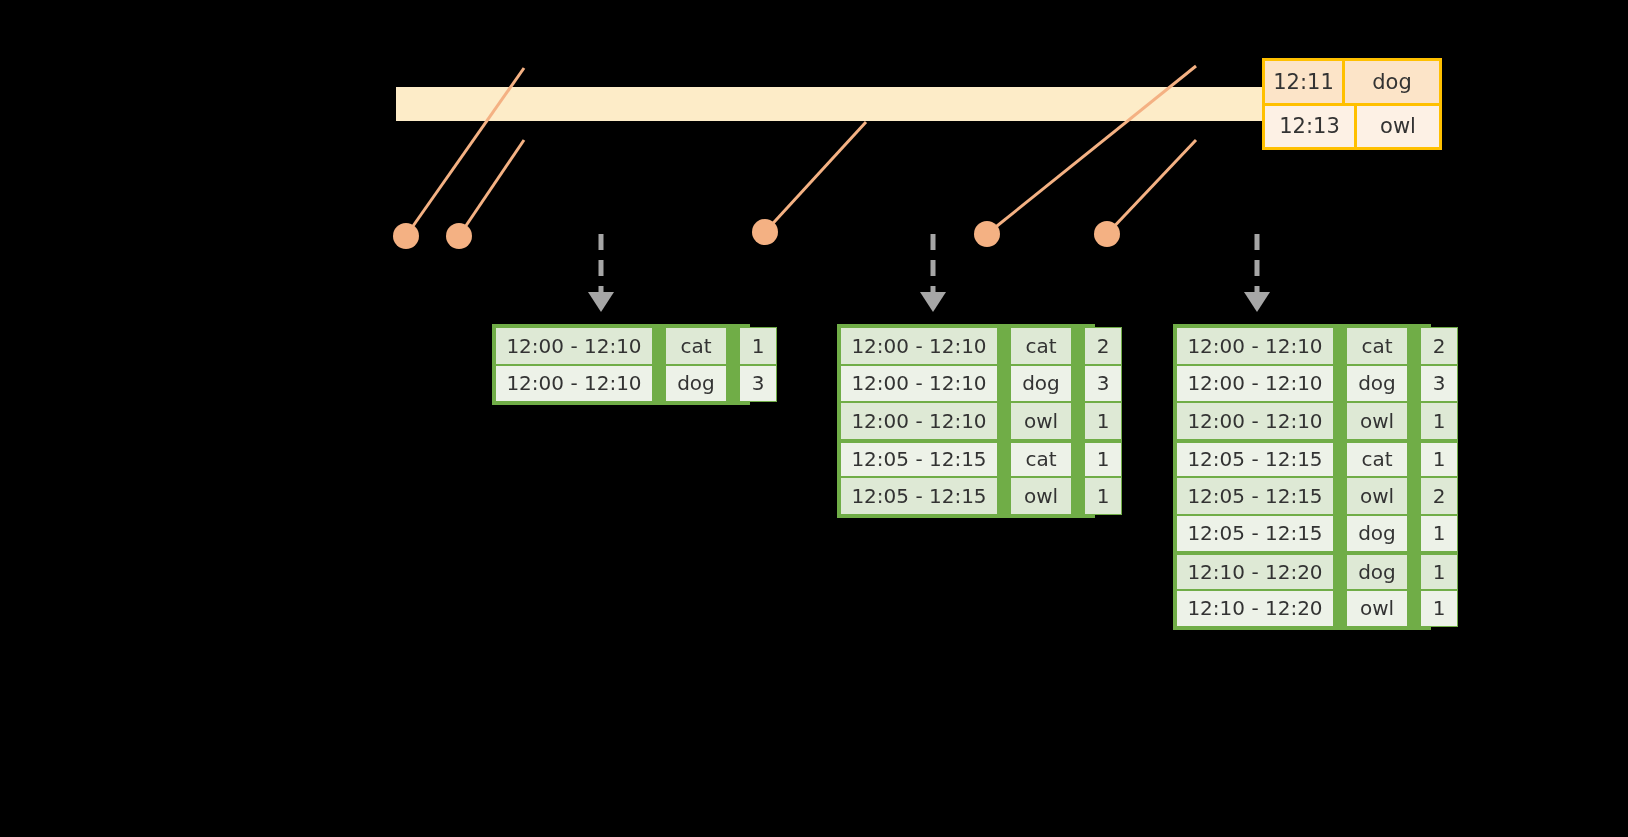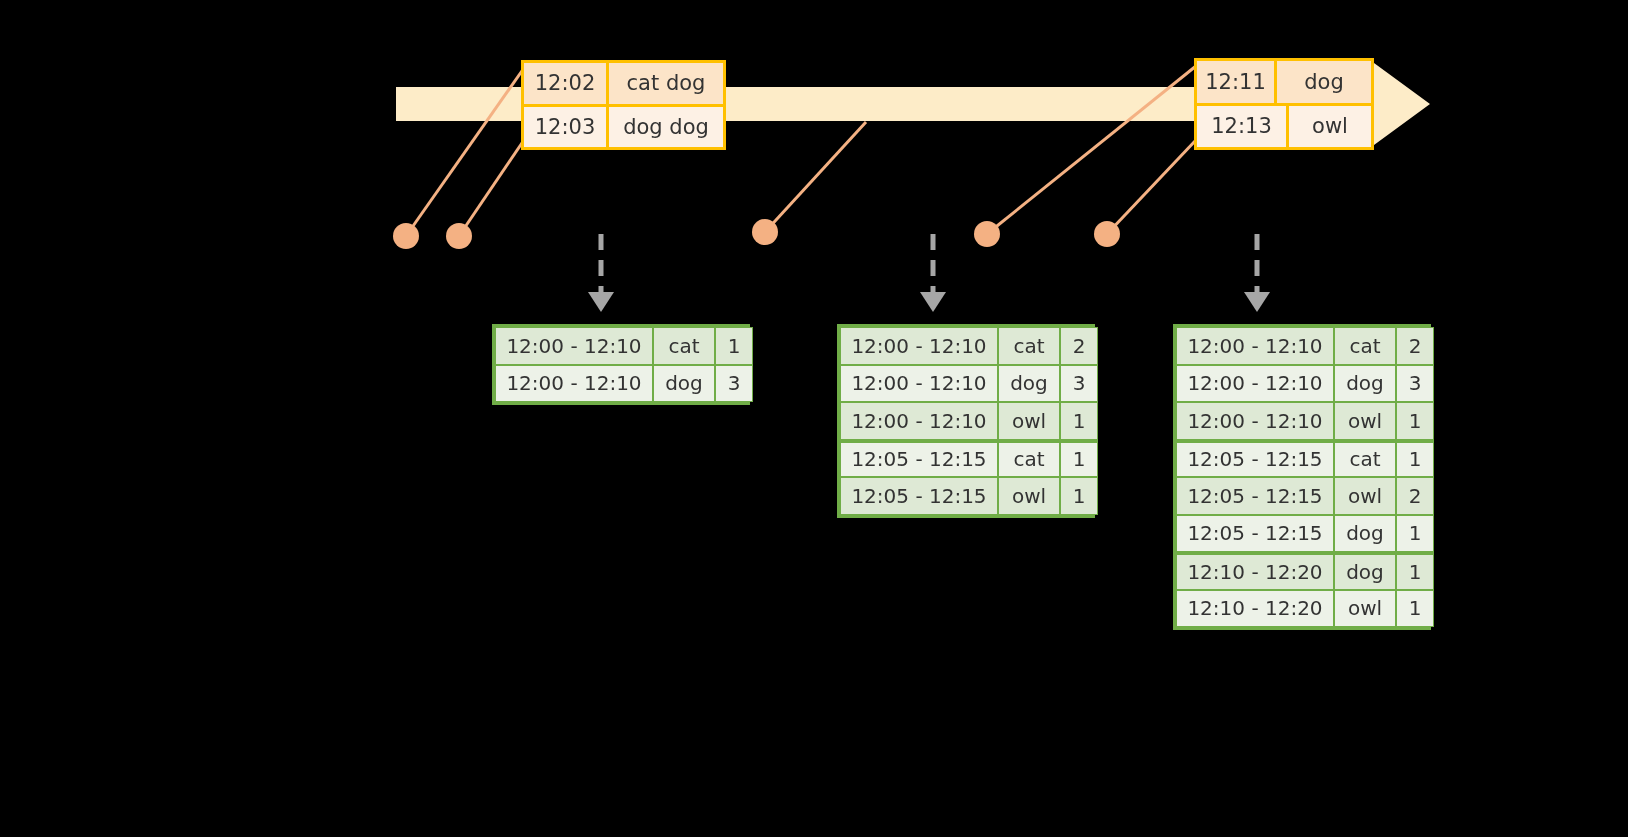--- a/index.html
+++ b/index.html
@@ -40,21 +40,21 @@
   .shade-b{background:#FDF1E5;}
 
   
   .res-table{
     position:absolute;
     border:3px solid #70AD47;
     box-sizing:border-box;
     background:#70AD47;
     display:flex;flex-direction:column;
   }
-  .res-row{display:flex;height:37.5px;}
+  .res-row{display:flex;height:37.5px;gap:12px;}
   .res-cell{
     display:flex;align-items:center;justify-content:center;
     box-sizing:border-box;
     font-size:20px;white-space:nowrap;
     border:1px solid #70AD47;
   }
   .c-win{flex:0 0 auto;}
   .c-word{flex:0 0 auto;}
   .c-cnt{flex:0 0 auto;}
   .rowA .res-cell{background:#DEE9D5;}
@@ -93,33 +93,23 @@
 
     <g fill="#F4B183">
       <circle cx="406" cy="236" r="13"></circle>
       <circle cx="459" cy="236" r="13"></circle>
       <circle cx="765" cy="232" r="13"></circle>
       <circle cx="987" cy="234" r="13"></circle>
       <circle cx="1107" cy="234" r="13"></circle>
     </g>
   </svg>
 
-  <div class="evt-box" style="left:521px;top:60px;width:205px;height:90px;">
-    <div class="evt-row">
-      <div class="evt-time shade-a" style="width:85px;">12:02</div>
-      <div class="evt-words shade-a">cat dog</div>
-    </div>
-    <div class="evt-row">
-      <div class="evt-time shade-b" style="width:85px;">12:03</div>
-      <div class="evt-words shade-b">dog dog</div>
-    </div>
-  </div>
-
-
-  <div class="evt-box" style="left:1194px;top:58px;width:180px;height:92px;">
+
+
+  <div class="evt-box" style="left:1262px;top:58px;width:180px;height:92px;">
     <div class="evt-row">
       <div class="evt-time shade-a" style="width:80px;">12:11</div>
       <div class="evt-words shade-a">dog</div>
     </div>
     <div class="evt-row">
       <div class="evt-time shade-b" style="width:92px;">12:13</div>
       <div class="evt-words shade-b">owl</div>
     </div>
   </div>
 

